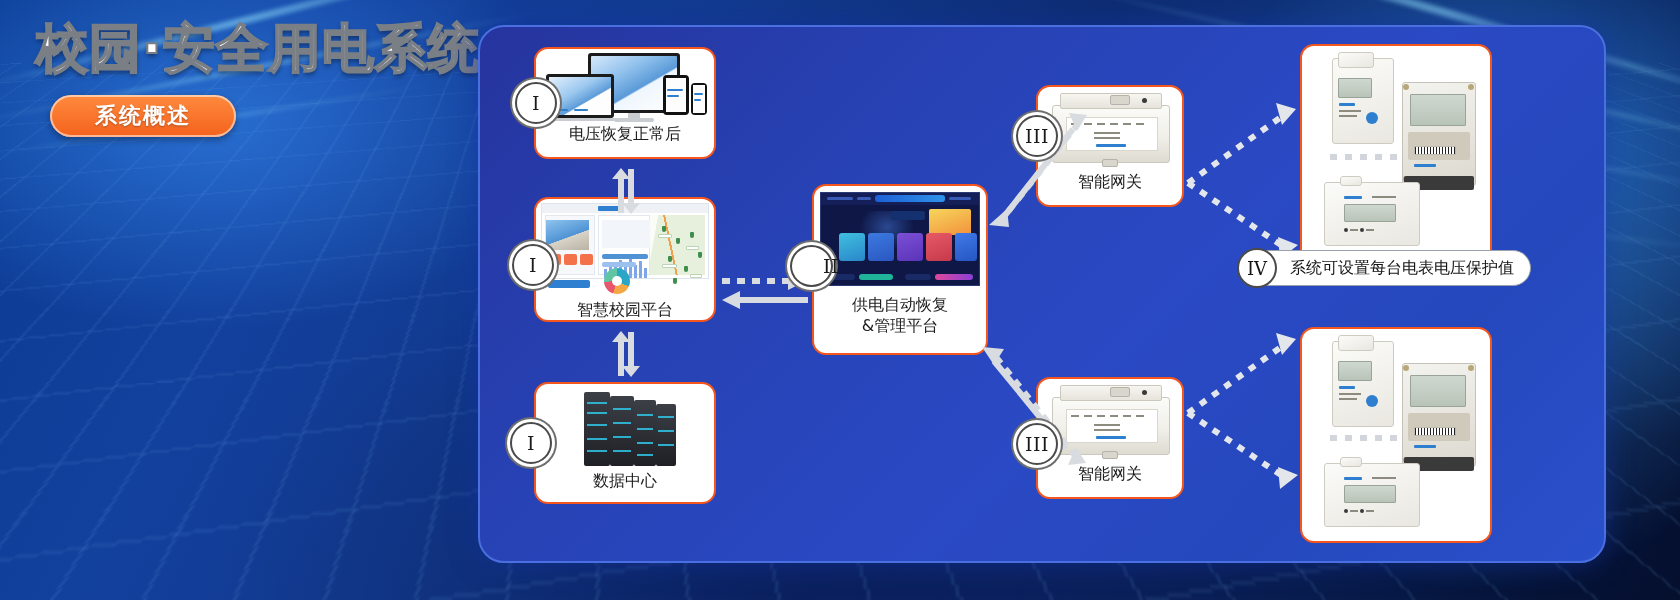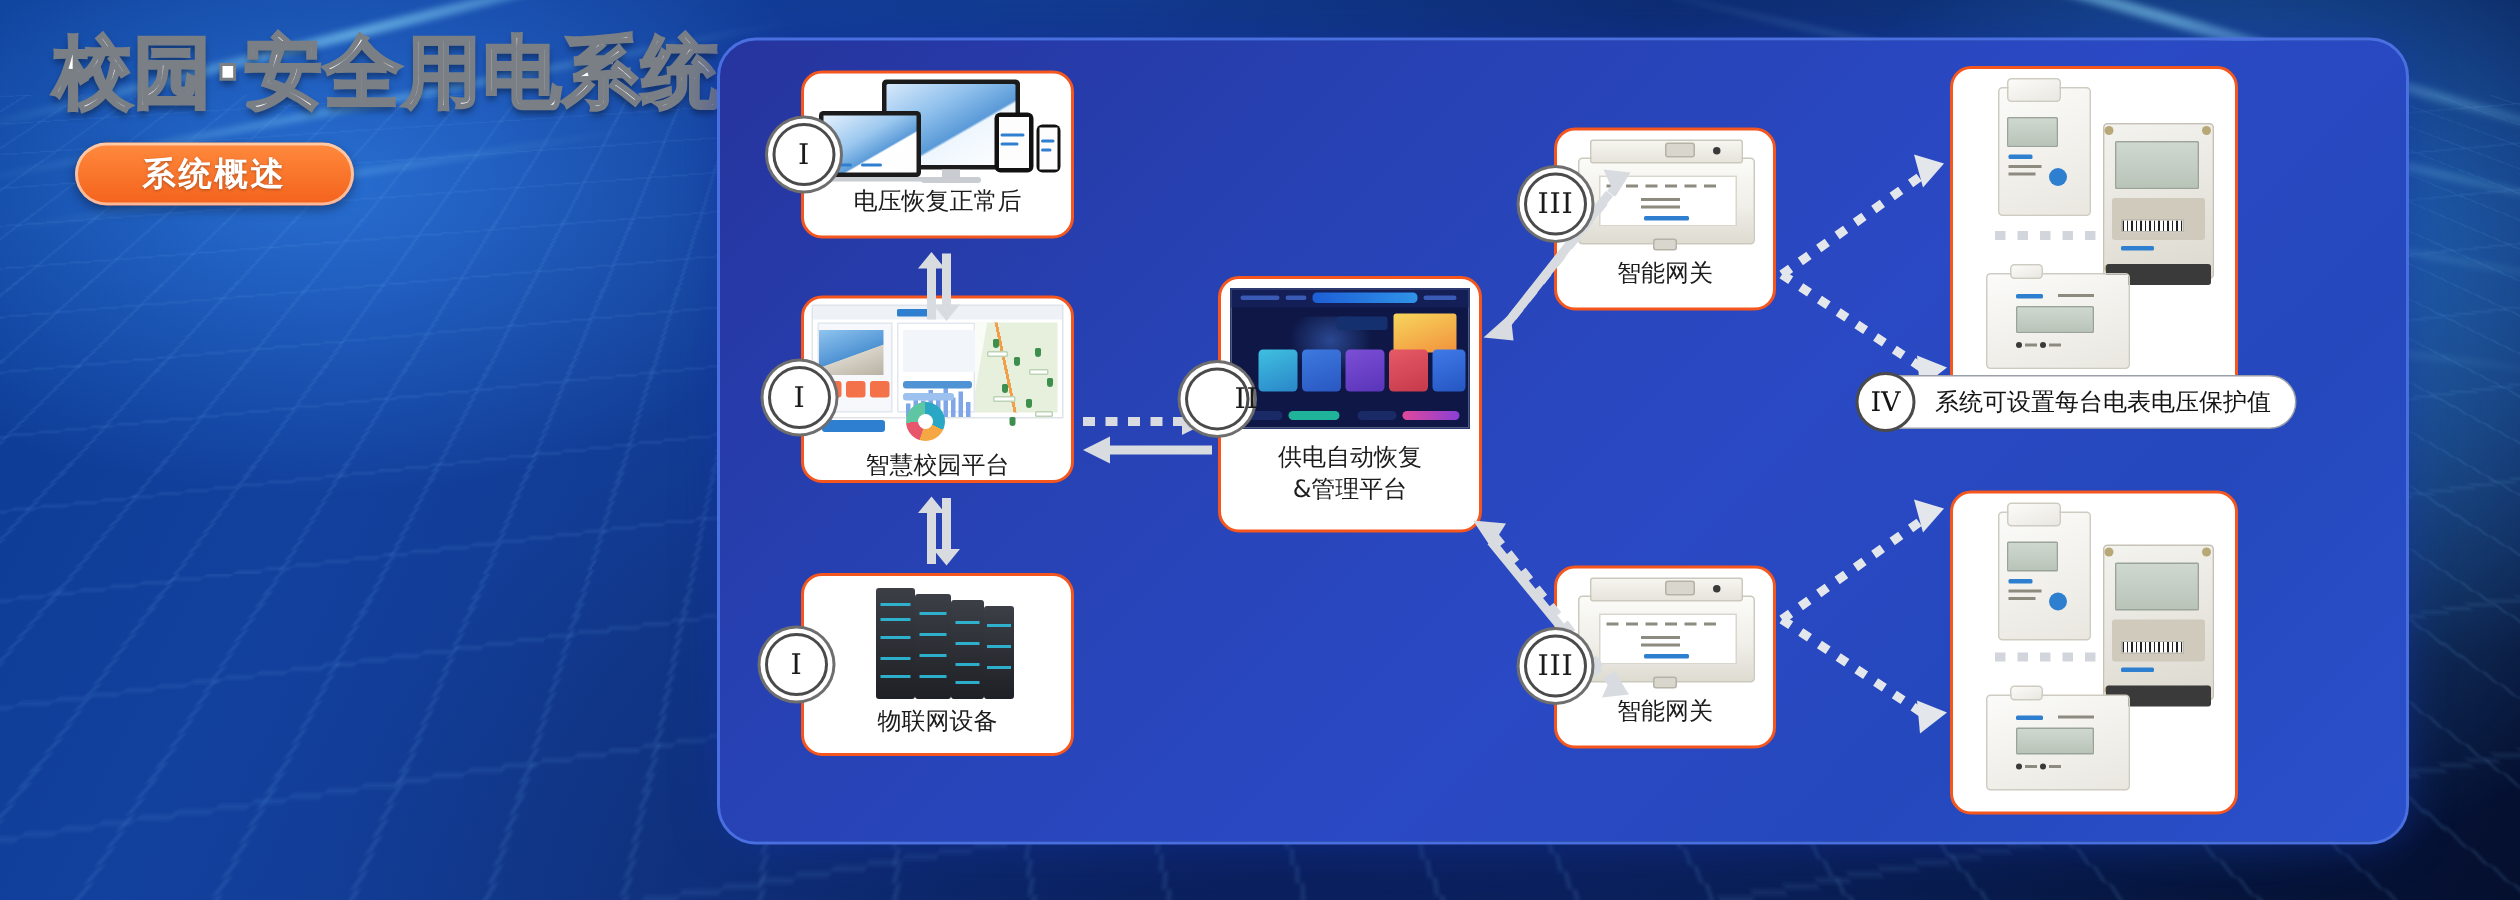--- a/index.html
+++ b/index.html
@@ -352,21 +352,21 @@
           <i style="top:28px"></i>
           <i style="top:42px"></i>
           <i style="top:54px"></i>
       </div>
       <div class="rack" style="left:120px; top:20px; width:20px; height:62px;">
         <i style="top:12px"></i>
           <i style="top:26px"></i>
           <i style="top:40px"></i>
       </div>
     </div>
-    <div class="cap">物联网设备</div>
+    <div class="cap">数据中心</div>
   </div>
   <div class="badge" style="left:30px; top:395px;">I</div>
 
   <svg class="dashline" style="left:240px; top:240px; width:90px; height:48px;" viewBox="0 0 90 48">
     <line x1="2" y1="14" x2="70" y2="14" stroke="#d8dbe0" stroke-width="6" stroke-dasharray="8 7"></line>
     <path d="M68 5 L86 14 L68 23 Z" fill="#d8dbe0"></path>
     <line x1="18" y1="33" x2="88" y2="33" stroke="#d8dbe0" stroke-width="6"></line>
     <path d="M20 24 L2 33 L20 42 Z" fill="#d8dbe0"></path>
   </svg>
 

